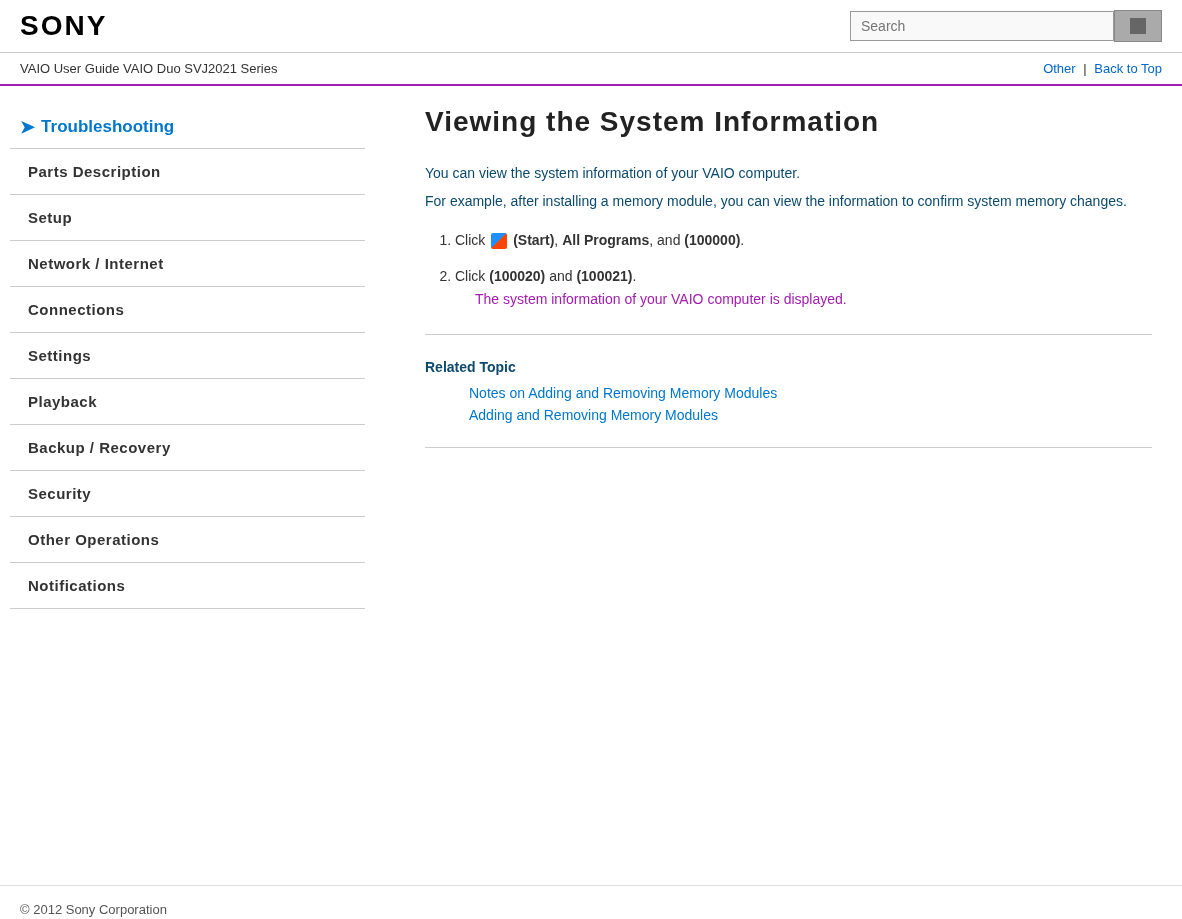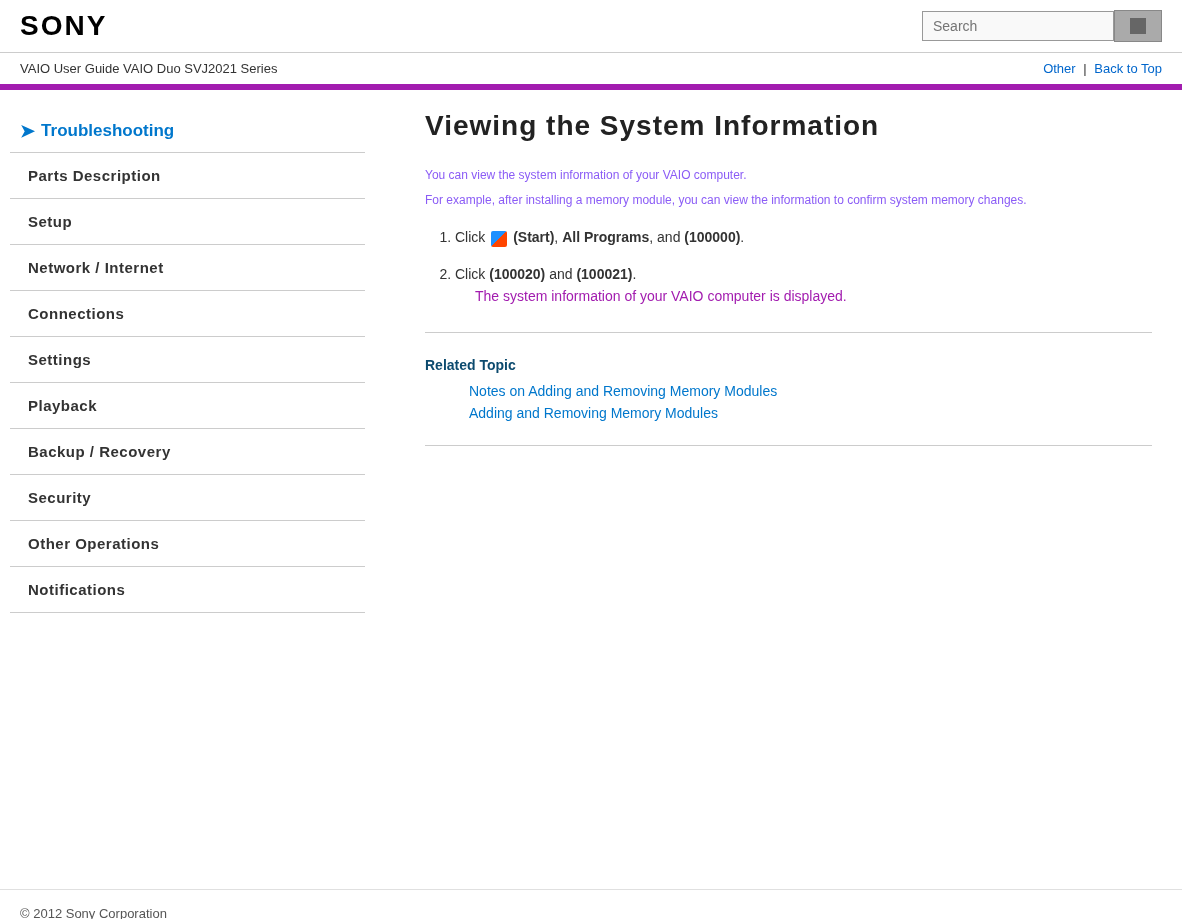--- a/index.html
+++ b/index.html
@@ -20,21 +20,21 @@
       letter-spacing: 2px;
       color: #000;
       font-family: Arial Black, Arial, sans-serif;
       text-align: center;
     }
     .search-container {
       display: flex;
       align-items: center;
     }
     .search-input {
-      width: 192px;
+      width: 264px;
       padding: 6px 10px;
       border: 1px solid #999;
       font-size: 14px;
       outline: none;
       background: #f9f9f9;
     }
     .search-button {
       width: 48px;
       height: 32px;
       background: #aaa;
@@ -52,21 +52,21 @@
     }
 
     
     .breadcrumb-bar {
       display: flex;
       justify-content: space-between;
       align-items: flex-end;
       padding: 8px 20px;
       font-size: 13px;
       color: #333;
-      border-bottom: 6px solid #a21caf;
+      border-bottom: 2px solid #a21caf;
     }
     .breadcrumb-nav a {
       color: #0066cc;
       text-decoration: none;
     }
     .breadcrumb-nav span { margin: 0 4px; color: #333; }
 
     
     .main-layout {
       display: flex;
@@ -122,24 +122,24 @@
       padding: 20px 30px 30px 50px;
     }
     .content-title {
       font-size: 28px;
       font-weight: bold;
       letter-spacing: 1px;
       margin-bottom: 24px;
       color: #222;
     }
     .content-body p {
-      font-size: 12px;
+      font-size: 14px;
       line-height: 1.6;
       margin-bottom: 6px;
-      color: #8b5cf6;
+      color: #0c4a6e;
     }
     .content-steps {
       margin: 16px 0 16px 30px;
     }
     .step {
       margin-bottom: 14px;
       font-size: 14px;
       line-height: 1.6;
     }
     .step-sub {

